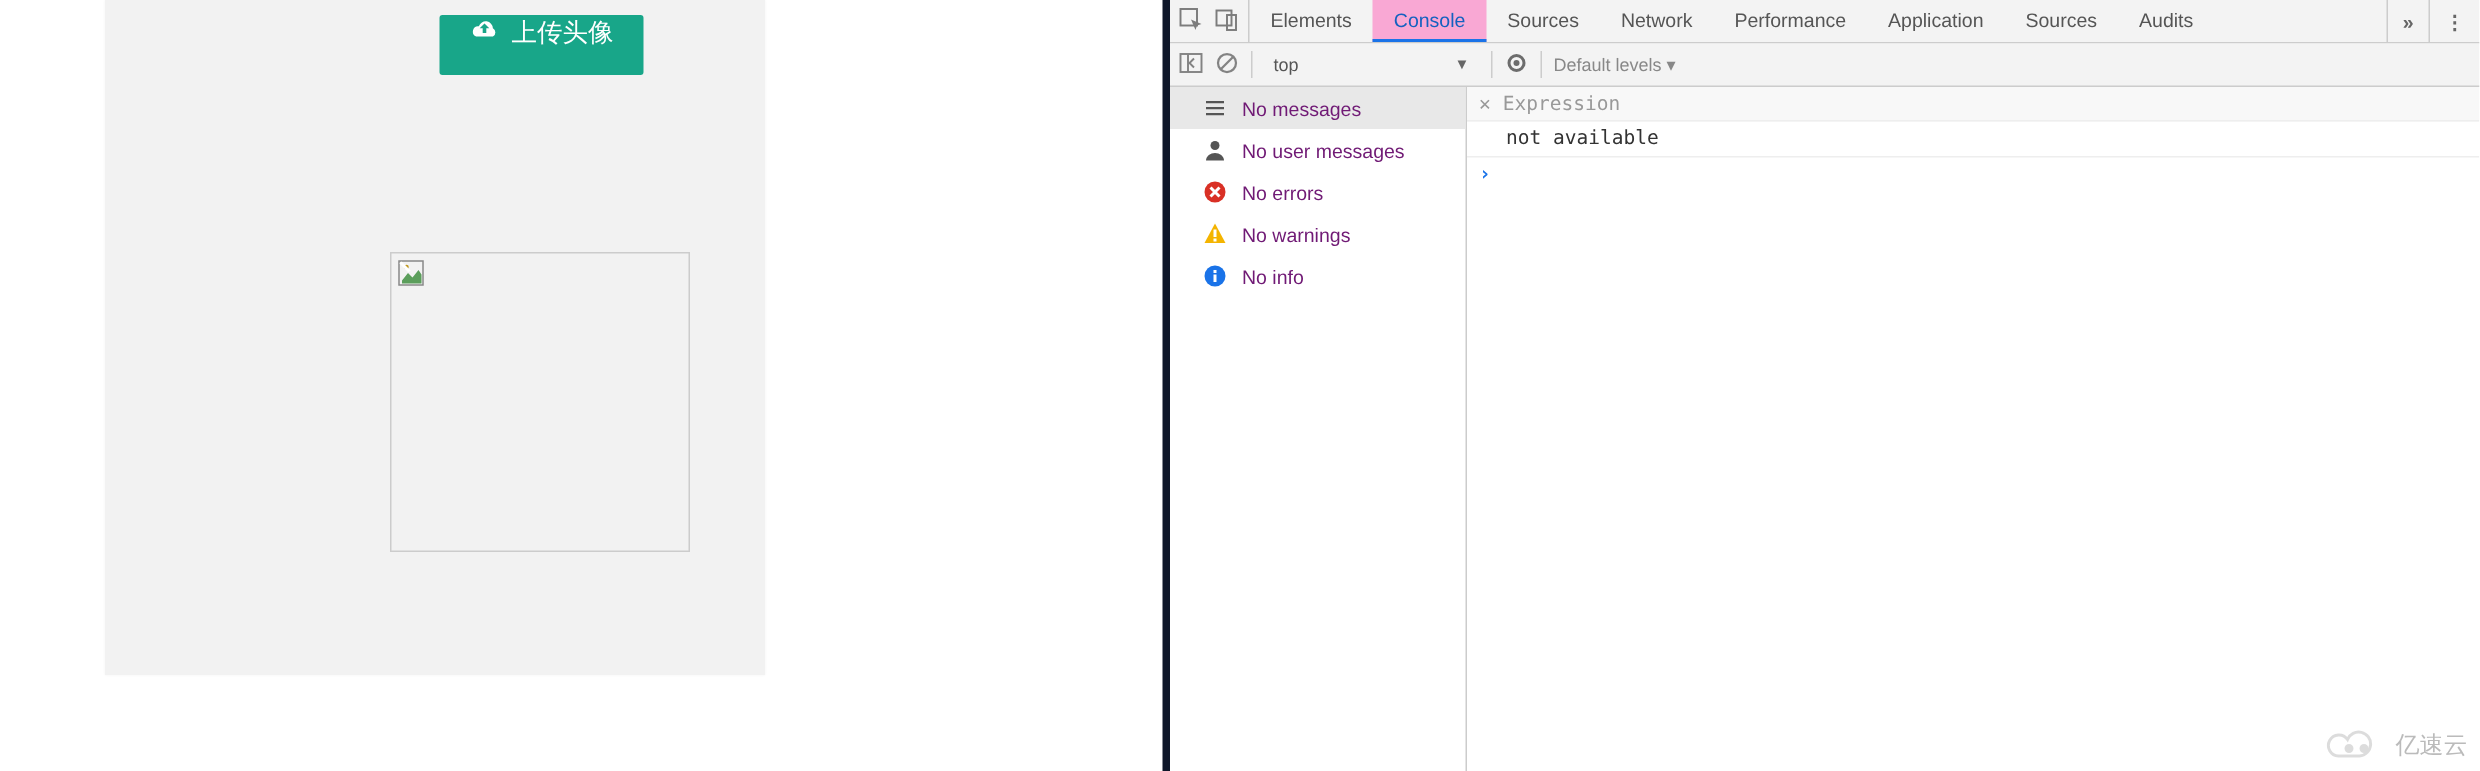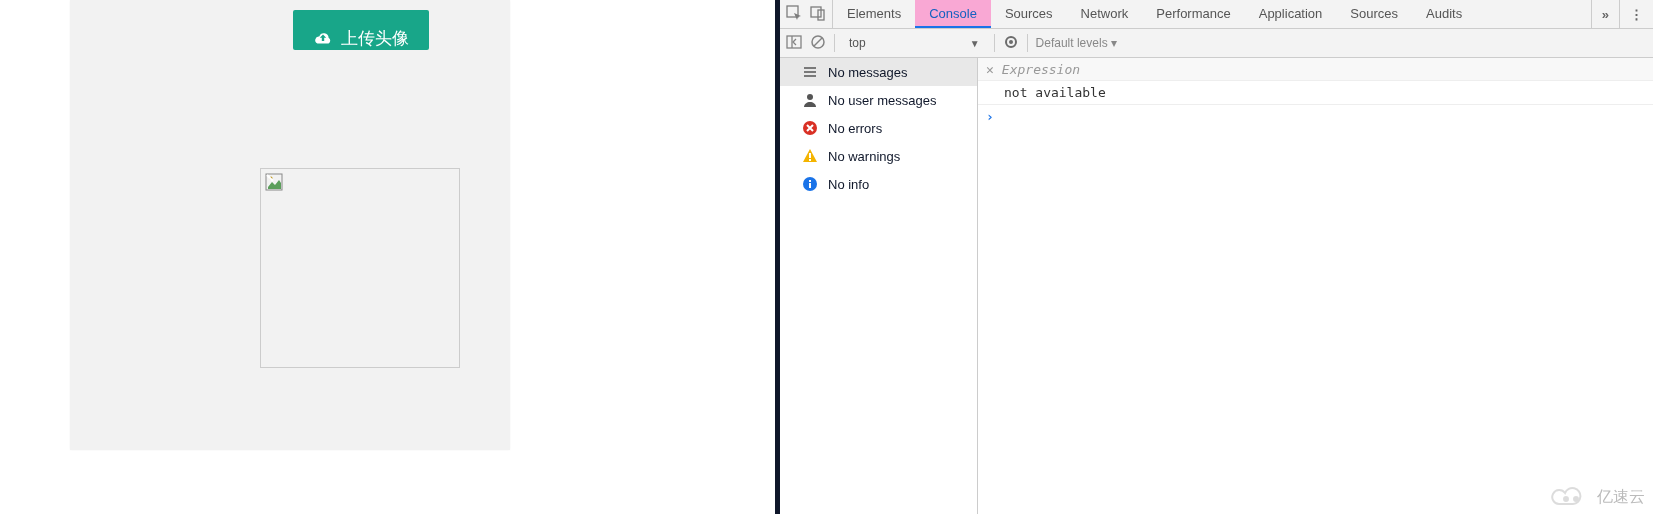--- a/index.html
+++ b/index.html
@@ -37,21 +37,21 @@
   .upload-btn {
     position: absolute;
     left: 223px;
     top: 10px;
     width: 136px;
     height: 40px;
     background: #18a689;
     color: #fff;
     border-radius: 2px;
     display: flex;
-    align-items: flex-end;
+    align-items: flex-start;
     justify-content: center;
     gap: 8px;
     font-size: 17px;
     cursor: pointer;
     font-weight: 500;
   }
   .upload-btn svg { width: 20px; height: 16px; }
   .img-box {
     position: absolute;
     left: 190px;
@@ -171,21 +171,21 @@
     border-right: 1px solid #ccc;
     background: #fff;
   }
   .sb-item {
     height: 28px;
     display: flex;
     align-items: center;
     gap: 10px;
     padding: 0 8px 0 22px;
     font-size: 13px;
-    color: #0f172a;
+    color: #701a75;
     cursor: pointer;
     text-align: right;
   }
   .sb-item.active {
     background: #e8e8e8;
   }
   .sb-item .glyph {
     width: 16px;
     height: 16px;
     display: flex;
@@ -396,21 +396,21 @@
                 <rect x="7" y="4" width="2" height="2" fill="#fff"></rect>
               </svg>
           </span>
           <span>No info</span>
         </div>
       </div>
 
       <div class="dt-output">
         <div class="expr-row">
           <span class="x">✕</span>
-          <span style="font-style:italic;">Expression</span>
+          <span style="">Expression</span>
         </div>
         <div class="result-row">not available</div>
         <div class="prompt-row">
           <span class="chev">›</span>
         </div>
       </div>
     </div>
 
     <div class="watermark">
       <svg viewBox="0 0 40 22" fill="none" stroke="#bbb" stroke-width="2">

